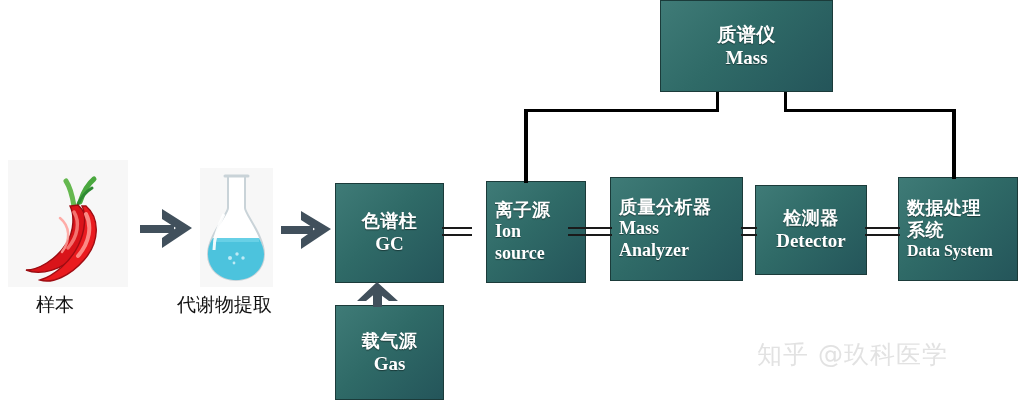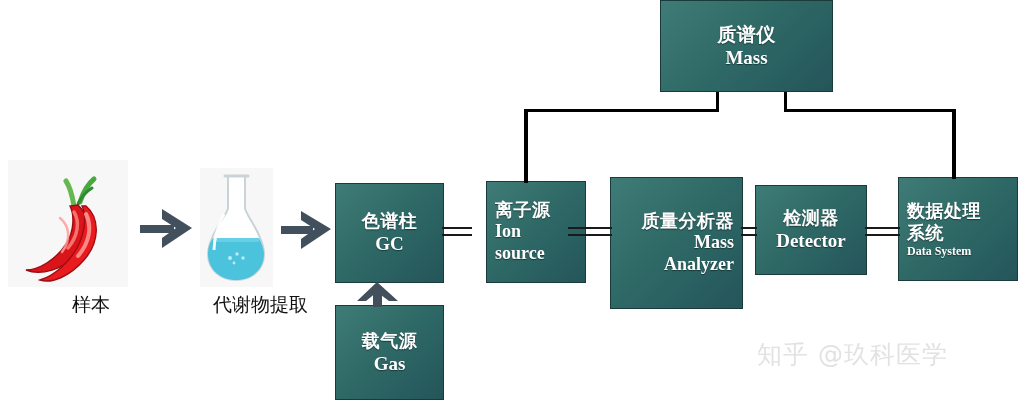--- a/index.html
+++ b/index.html
@@ -66,39 +66,39 @@
   #box-gas .en { font-size: 19px; }
 
   #box-ion {
     left: 486px; top: 181px; width: 100px; height: 102px;
     align-items: flex-start; text-align: left;
   }
   #box-ion .cn { font-size: 18px; }
   #box-ion .en { font-size: 18px; }
 
   #box-analyzer {
-    left: 610px; top: 177px; width: 133px; height: 132px;
-    align-items: flex-end; text-align: left;
+    left: 610px; top: 177px; width: 133px; height: 104px;
+    align-items: flex-start; text-align: left;
   }
   #box-analyzer .cn { font-size: 18px; }
   #box-analyzer .en { font-size: 18px; }
 
   #box-detector {
     left: 755px; top: 185px; width: 112px; height: 90px;
     align-items: center; text-align: center;
   }
   #box-detector .cn { font-size: 18px; }
   #box-detector .en { font-size: 19px; }
 
   #box-data {
     left: 898px; top: 177px; width: 120px; height: 104px;
     align-items: flex-start; text-align: left;
   }
   #box-data .cn { font-size: 18px; }
-  #box-data .en { font-size: 12px; }
+  #box-data .en { font-size: 16px; }
 
   
   .blk { position: absolute; background: #000000; }
   #stub-left   { left: 716px; top: 92px;  width: 3px;  height: 19px; }
   #stub-right  { left: 784px; top: 92px;  width: 3px;  height: 19px; }
   #bar-left    { left: 524px; top: 109px; width: 195px; height: 3px; }
   #bar-right   { left: 784px; top: 109px; width: 172px; height: 3px; }
   #drop-left   { left: 524px; top: 109px; width: 4px;  height: 74px; }
   #drop-right  { left: 952px; top: 109px; width: 4px;  height: 70px; }
 
@@ -130,21 +130,20 @@
   #sample-card { left: 8px;  top: 160px; width: 120px; height: 127px; }
   #flask-card  { left: 200px; top: 168px; width: 73px;  height: 119px; }
 
   
   .caption {
     position: absolute;
     font-family: "DejaVu Sans", "Liberation Sans", sans-serif;
     font-size: 19px;
     color: #111111;
     white-space: nowrap;
-    margin-left: 36px;
   }
   #cap-sample  { left: 36px;  top: 292px; }
   #cap-extract { left: 177px; top: 292px; }
 
   
   #watermark {
     position: absolute;
     left: 757px; top: 338px;
     font-family: "DejaVu Sans", "Liberation Sans", sans-serif;
     font-size: 25px;

